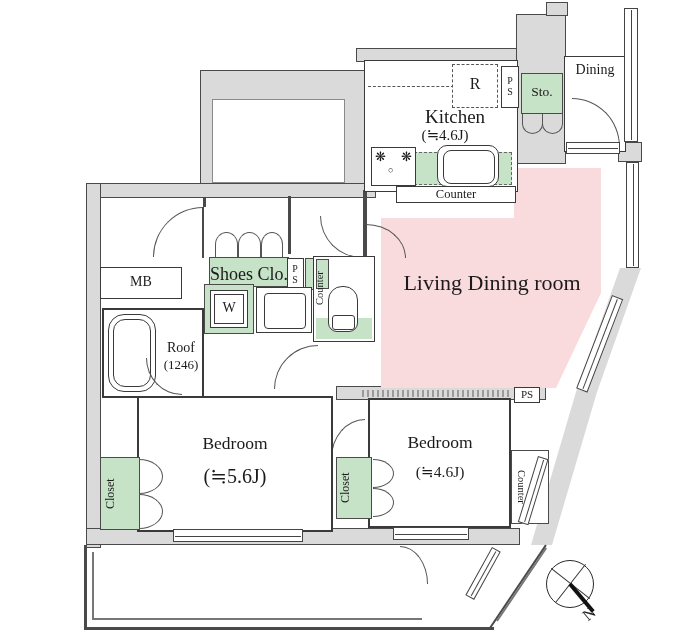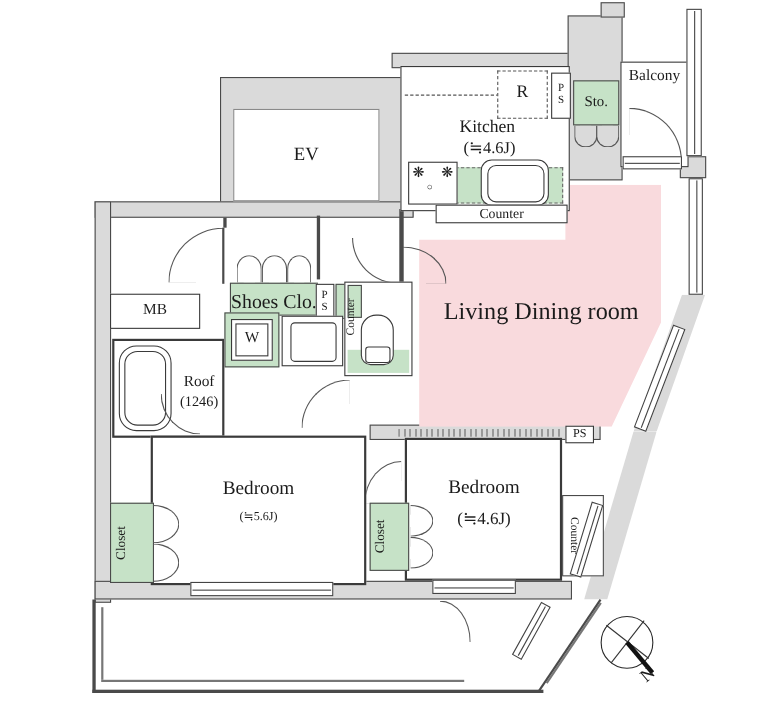--- a/index.html
+++ b/index.html
@@ -47,48 +47,47 @@
   <div class="wall" style="left:86px;top:528px;width:434px;height:17px;"></div>
   <div class="wallnb" style="left:555px;top:266px;width:90px;height:130px;clip-path:polygon(65px 2px,86px 2px,42px 126px,21px 126px);background:#dadada;border:0;outline:1px solid #4a4a4a;outline-offset:-1px;"></div>
   <div class="wallnb" style="left:518px;top:388px;width:84px;height:160px;clip-path:polygon(58px 4px,79px 4px,34px 157px,13px 157px);"></div>
   <div class="ln" style="left:203px;top:198px;width:3px;height:9px;"></div>
   <div class="ln" style="left:288px;top:196px;width:3px;height:58px;"></div>
   <div class="ln" style="left:363px;top:190px;width:4px;height:68px;"></div>
 
   <div class="pink" style="left:378px;top:166px;width:265px;height:224px;clip-path:polygon(3px 52px,136px 52px,136px 2px,223px 2px,223px 127px,178px 222px,3px 222px);"></div>
 
   <div class="box" style="left:212px;top:99px;width:133px;height:84px;border-width:1px;border-color:#8a8a8a;"></div>
-  <div class="lbl" style="left:212px;top:130px;width:133px;font-size:17px;">EV</div>
 
   <div class="room" style="left:364px;top:60px;width:154px;height:132px;border-width:1.5px;"></div>
   <div class="abs" style="left:368px;top:86px;width:86px;height:0;border-top:1.5px dashed #555;"></div>
   <div class="dash" style="left:452px;top:64px;width:46px;height:44px;"></div>
   <div class="lbl" style="left:452px;top:74px;width:46px;font-size:16px;">R</div>
   <div class="box" style="left:501px;top:66px;width:18px;height:42px;"></div>
   <div class="lbl ps" style="left:505px;top:75px;width:10px;">PS</div>
-  <div class="lbl" style="left:388px;top:106px;width:110px;font-size:16px;">Kitchen</div>
+  <div class="lbl" style="left:400px;top:106px;width:110px;font-size:19px;">Kitchen</div>
   <div class="lbl" style="left:390px;top:126px;width:110px;font-size:15px;">(≒4.6J)</div>
   <div class="green" style="left:414px;top:152px;width:98px;height:33px;border:1px dashed #666;"></div>
   <div class="box" style="left:371px;top:147px;width:45px;height:39px;">
     <span style="position:absolute;left:3px;top:1px;font-size:13px;">❋</span>
     <span style="position:absolute;right:3px;top:1px;font-size:13px;">❋</span>
     <span style="position:absolute;left:16px;top:17px;font-size:9px;">○</span>
   </div>
   <div class="box" style="left:437px;top:145px;width:62px;height:42px;border-radius:10px;">
     <div class="abs" style="left:5px;top:4px;width:50px;height:32px;border:1px solid #3a3a3a;border-radius:8px;"></div>
   </div>
   <div class="box" style="left:396px;top:186px;width:120px;height:17px;"></div>
   <div class="lbl" style="left:396px;top:187px;width:120px;font-size:12.5px;">Counter</div>
 
   <div class="green" style="left:521px;top:73px;width:42px;height:41px;"></div>
   <div class="lbl" style="left:521px;top:84px;width:42px;font-size:13.5px;">Sto.</div>
   <div class="arc arc-down" style="left:522px;top:114px;width:21px;height:20px;"></div>
   <div class="arc arc-down" style="left:542px;top:114px;width:21px;height:20px;"></div>
   <div class="box" style="left:564px;top:56px;width:62px;height:96px;border-width:1px;"></div>
-  <div class="lbl" style="left:560px;top:62px;width:70px;font-size:14px;">Balcony</div>
+  <div class="lbl" style="left:560px;top:62px;width:70px;font-size:14px;">Dining</div>
   <div class="arc arc-tr" style="left:572px;top:98px;width:48px;height:49px;"></div>
   <div class="winv" style="left:624px;top:8px;width:14px;height:134px;">
       <i></i>
     </div>
   <div class="winv" style="left:626px;top:162px;width:13px;height:106px;">
       <i></i>
     </div>
   <div class="winh" style="left:566px;top:142px;width:54px;height:12px;">
       <i></i>
     </div>
@@ -138,21 +137,21 @@
   <div class="lbl" style="left:514px;top:388px;width:26px;font-size:11px;">PS</div>
   <div class="winv" style="left:612px;top:295px;width:12px;height:100px;transform:rotate(21deg);transform-origin:top left;">
       <i></i>
     </div>
 
   <div class="arc arc-tl" style="left:274px;top:345px;width:44px;height:44px;"></div>
   <div class="arc arc-tl" style="left:331px;top:419px;width:34px;height:39px;"></div>
 
   <div class="room" style="left:137px;top:396px;width:196px;height:136px;"></div>
   <div class="lbl" style="left:150px;top:433px;width:170px;font-size:17.5px;">Bedroom</div>
-  <div class="lbl" style="left:150px;top:464px;width:170px;font-size:11px;">(≒5.6J)</div>
+  <div class="lbl" style="left:150px;top:464px;width:170px;font-size:20px;">(≒5.6J)</div>
   <div class="green" style="left:100px;top:457px;width:40px;height:73px;"></div>
   <div class="lbl vup" style="left:103px;top:461px;width:34px;height:65px;font-size:12px;">Closet</div>
   <div class="arc arc-right" style="left:139px;top:459px;width:24px;height:35px;"></div>
   <div class="arc arc-right" style="left:139px;top:494px;width:24px;height:35px;"></div>
   <div class="winh" style="left:173px;top:529px;width:130px;height:13px;">
       <i></i>
     </div>
 
   <div class="room" style="left:368px;top:398px;width:143px;height:130px;"></div>
   <div class="lbl" style="left:380px;top:432px;width:120px;font-size:17.5px;">Bedroom</div>

